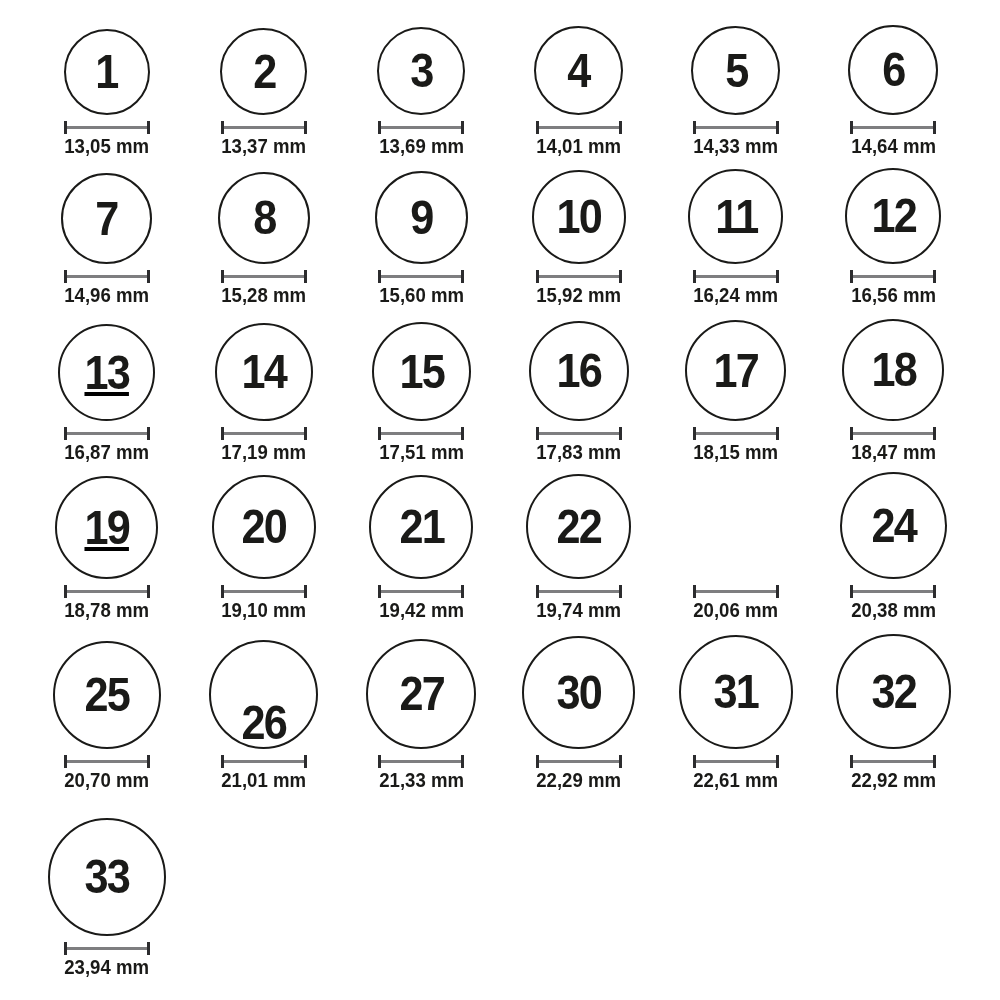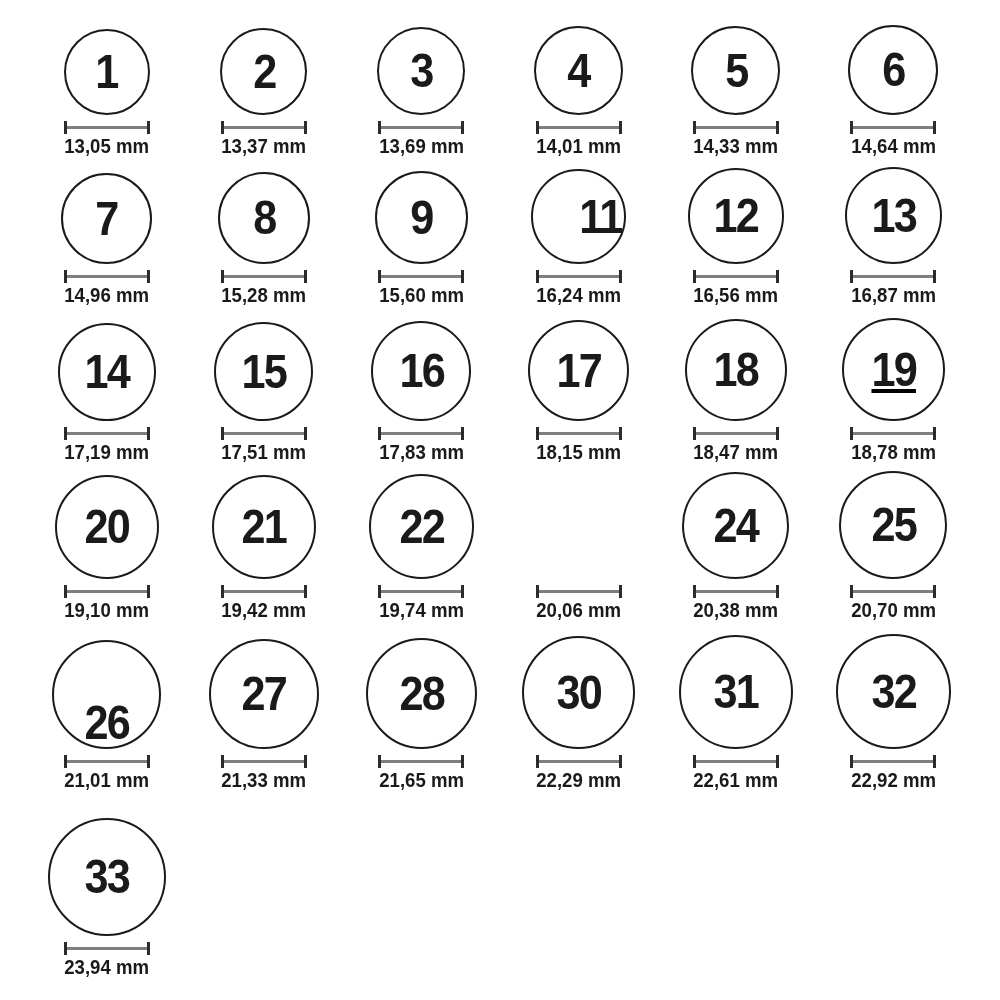--- a/index.html
+++ b/index.html
@@ -191,23 +191,34 @@
       <span class="ring-number">9</span>
     </div>
     <div class="measure">
       <span class="tick-left"></span>
       <span class="bar"></span>
       <span class="tick-right"></span>
     </div>
     <span class="diameter-label">15,60 mm</span>
   </div>
 
-
-  <div class="ring-cell">
-    <div class="ring-circle" style="width: 95px; height: 95px; flex: 0 0 95px; justify-content: flex-end;">
+  <div class="ring-cell">
+    <div class="ring-circle" style="width: 94px; height: 94px; flex: 0 0 94px;">
+      <span class="ring-number">10</span>
+    </div>
+    <div class="measure">
+      <span class="tick-left"></span>
+      <span class="bar"></span>
+      <span class="tick-right"></span>
+    </div>
+    <span class="diameter-label">15,92 mm</span>
+  </div>
+
+  <div class="ring-cell">
+    <div class="ring-circle" style="width: 95px; height: 95px; flex: 0 0 95px;">
       <span class="ring-number">11</span>
     </div>
     <div class="measure">
       <span class="tick-left"></span>
       <span class="bar"></span>
       <span class="tick-right"></span>
     </div>
     <span class="diameter-label">16,24 mm</span>
   </div>
 
@@ -217,21 +228,21 @@
     </div>
     <div class="measure">
       <span class="tick-left"></span>
       <span class="bar"></span>
       <span class="tick-right"></span>
     </div>
     <span class="diameter-label">16,56 mm</span>
   </div>
 
   <div class="ring-cell">
-    <div class="ring-circle" style="width: 97px; height: 97px; flex: 0 0 97px;">
+    <div class="ring-circle" style="width: 97px; height: 97px; flex: 0 0 97px; text-decoration: underline;">
       <span class="ring-number">13</span>
     </div>
     <div class="measure">
       <span class="tick-left"></span>
       <span class="bar"></span>
       <span class="tick-right"></span>
     </div>
     <span class="diameter-label">16,87 mm</span>
   </div>
 
@@ -393,31 +404,20 @@
       <span class="ring-number">27</span>
     </div>
     <div class="measure">
       <span class="tick-left"></span>
       <span class="bar"></span>
       <span class="tick-right"></span>
     </div>
     <span class="diameter-label">21,33 mm</span>
   </div>
 
-  <div class="ring-cell">
-    <div class="ring-circle" style="width: 111px; height: 111px; flex: 0 0 111px;">
-      <span class="ring-number">28</span>
-    </div>
-    <div class="measure">
-      <span class="tick-left"></span>
-      <span class="bar"></span>
-      <span class="tick-right"></span>
-    </div>
-    <span class="diameter-label">21,65 mm</span>
-  </div>
 
 
   <div class="ring-cell">
     <div class="ring-circle" style="width: 113px; height: 113px; flex: 0 0 113px;">
       <span class="ring-number">30</span>
     </div>
     <div class="measure">
       <span class="tick-left"></span>
       <span class="bar"></span>
       <span class="tick-right"></span>

